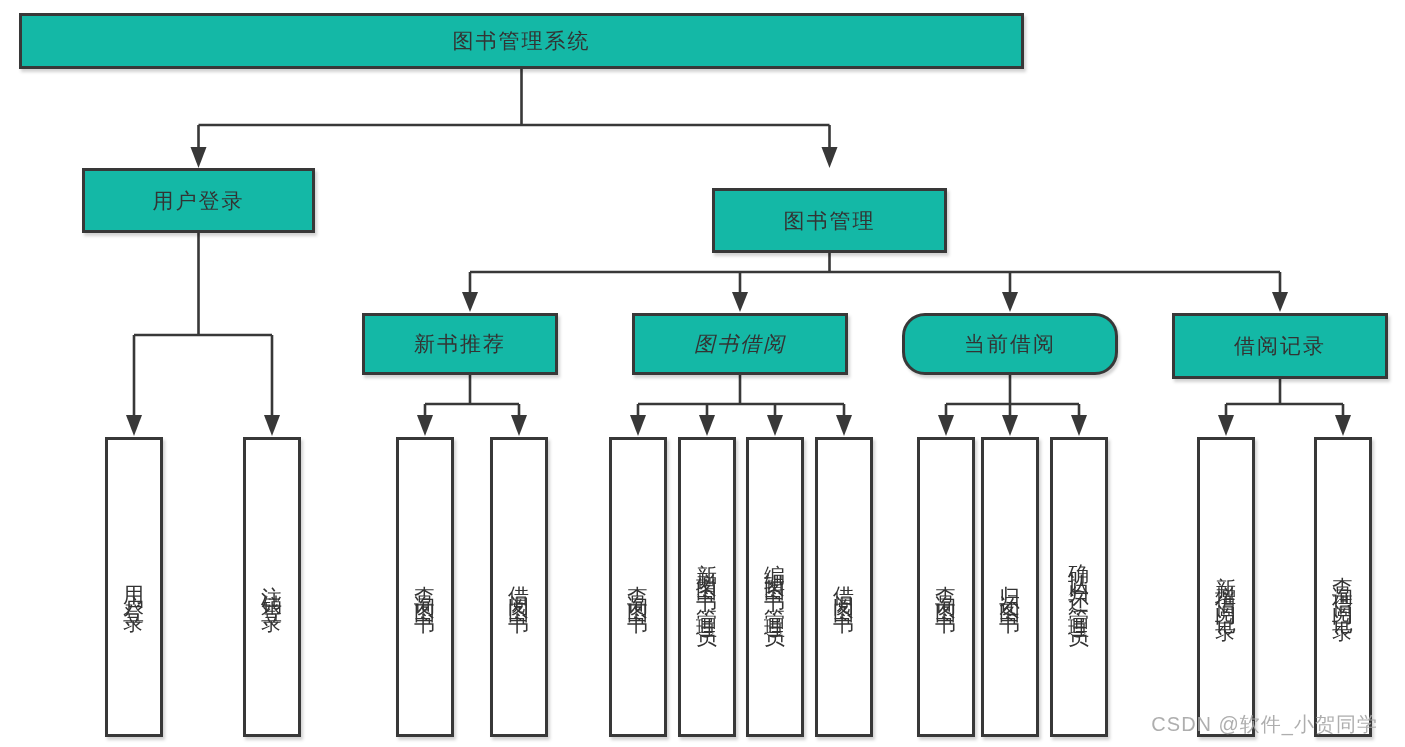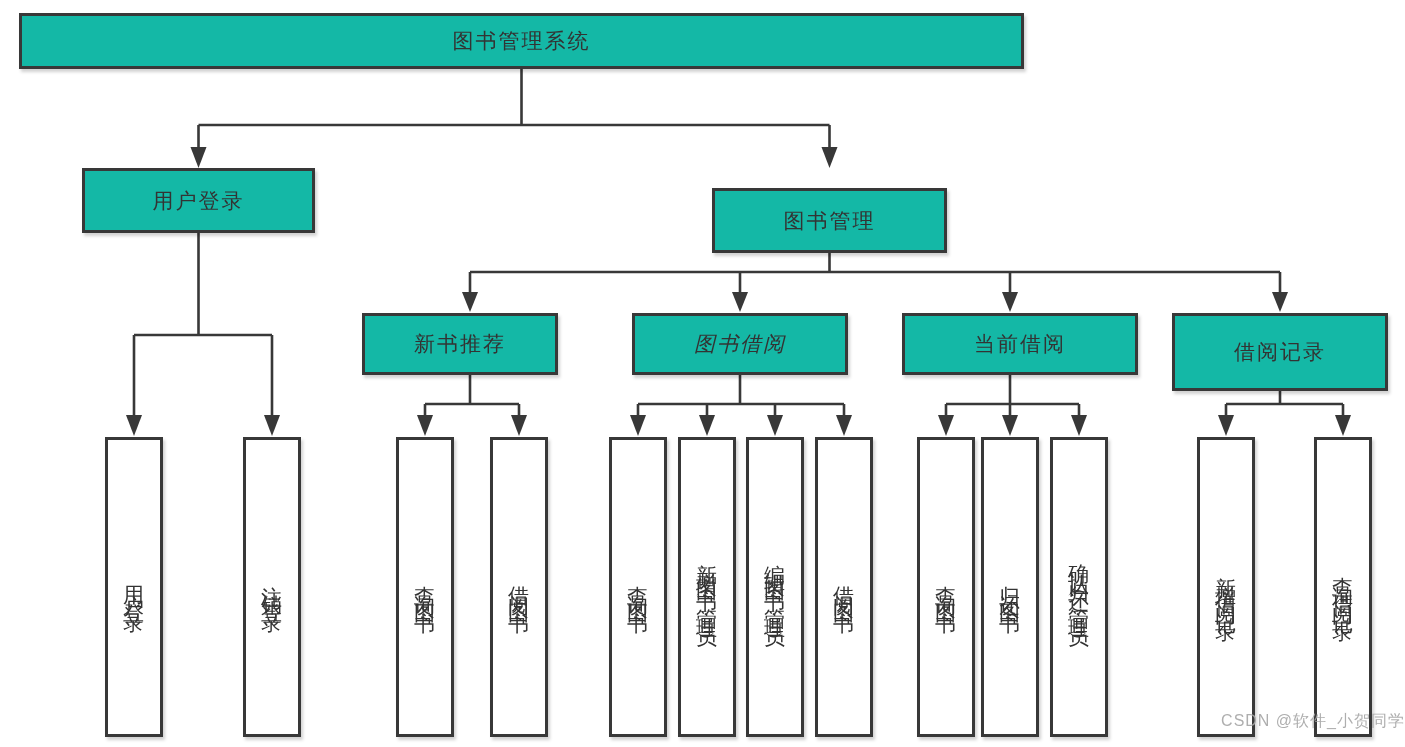--- a/index.html
+++ b/index.html
@@ -67,24 +67,24 @@
   .vbox span {
     writing-mode: vertical-rl;
     text-orientation: mixed;
     color: var(--text);
     font-size: 21px;
     letter-spacing: 9px;
     line-height: 1;
   }
   .watermark {
     position: absolute;
-    right: 0;
+    right: 27px;
     top: 711px;
     z-index: 5;
-    font-size: 16px;
+    font-size: 20px;
     letter-spacing: 1px;
     color: var(--watermark);
     opacity: 0.9;
     white-space: nowrap;
   }
 </style>
 </head>
 <body>
 
 <div class="canvas">
@@ -132,22 +132,22 @@
     </g>
   </svg>
 
   <div class="hbox" style="left:19px; top:13px; width:1005px; height:56px;">图书管理系统</div>
 
   <div class="hbox" style="left:82px; top:168px; width:233px; height:65px;">用户登录</div>
   <div class="hbox" style="left:712px; top:168px; width:235px; height:65px;margin-top:20px;">图书管理</div>
 
   <div class="hbox" style="left:362px; top:313px; width:196px; height:62px;">新书推荐</div>
   <div class="hbox" style="left:632px; top:313px; width:216px; height:62px;font-style:italic;">图书借阅</div>
-  <div class="hbox" style="left:902px; top:313px; width:236px; height:62px;">当前借阅</div>
-  <div class="hbox" style="left:1172px; top:313px; width:216px; height:78px;">借阅记录</div>
+  <div class="hbox" style="left:902px; top:313px; width:216px; height:62px;border-radius:23px;">当前借阅</div>
+  <div class="hbox" style="left:1172px; top:313px; width:216px; height:66px;">借阅记录</div>
 
   <div class="vbox" style="left:105px;">
     <span>用户登录</span>
   </div>
   <div class="vbox" style="left:243px;">
     <span>注销登录</span>
   </div>
 
   <div class="vbox" style="left:396px;">
     <span>查询图书</span>

